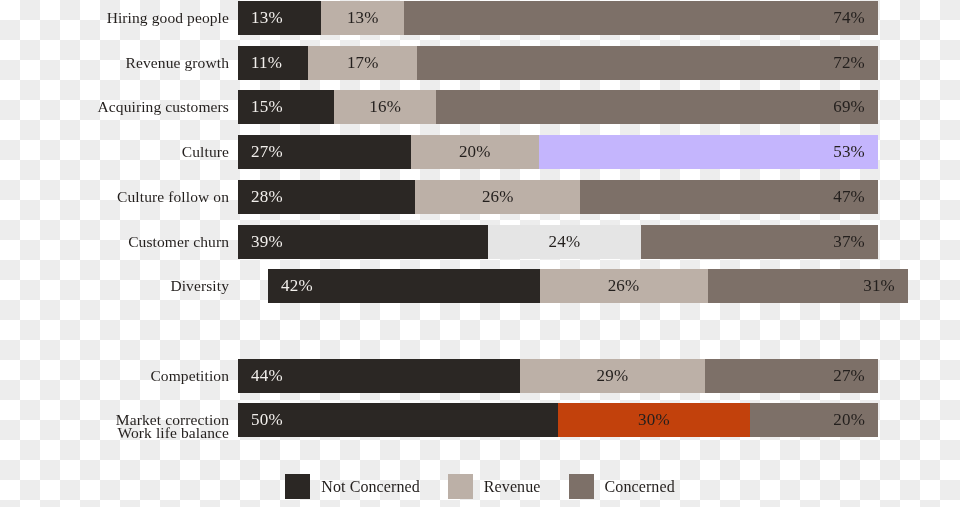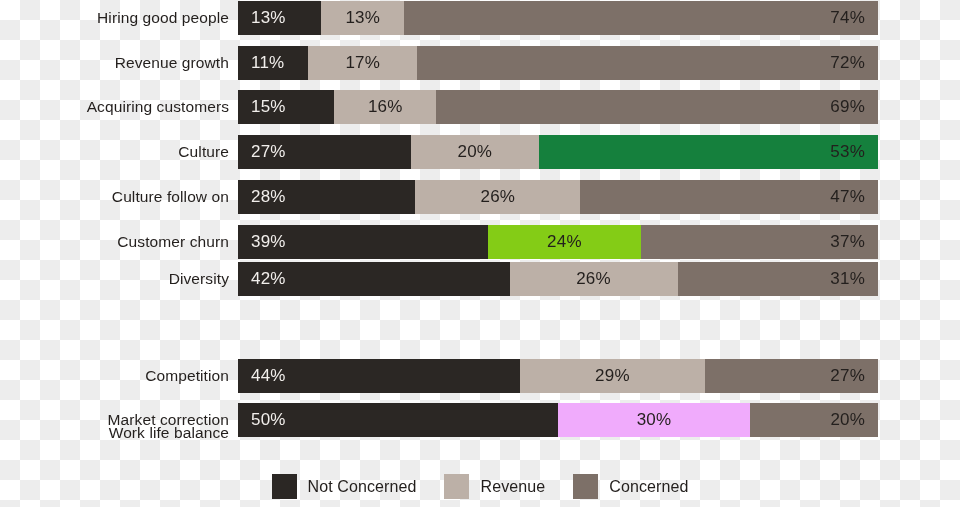--- a/index.html
+++ b/index.html
@@ -19,20 +19,21 @@
       linear-gradient(45deg, #ededed 25%, transparent 25%, transparent 75%, #ededed 75%),
       linear-gradient(45deg, #ededed 25%, transparent 25%, transparent 75%, #ededed 75%);
     background-size: 40px 40px;
     background-position: 0 0, 20px 20px;
   }
 
   #chart-root {
     position: relative;
     width: 884px;
     height: 507px;
+    font-family: Liberation Serif, serif;
   }
 
   
   .plot {
     position: absolute;
     left: 0;
     top: 0;
     width: 960px;
     height: 448px;
   }
@@ -175,21 +176,21 @@
       </div>
       <div class="bar-row" style="top: 135.1px;">
         <div class="row-label">Culture</div>
         <div class="track">
           <div class="seg seg-not" style="width: 172.8px; background: rgb(43, 39, 36);">
             <span>27%</span>
           </div>
           <div class="seg seg-neutral" style="width: 128px; background: rgb(188, 176, 167);">
             <span>20%</span>
           </div>
-          <div class="seg seg-concerned" style="width: 339.2px; background: #15803d;">
+          <div class="seg seg-concerned" style="width: 339.2px; background: #c4b5fd;">
             <span>53%</span>
           </div>
         </div>
       </div>
       <div class="bar-row" style="top: 179.8px;">
         <div class="row-label">Culture follow on</div>
         <div class="track">
           <div class="seg seg-not" style="width: 177.426px; background: rgb(43, 39, 36);">
             <span>28%</span>
           </div>
@@ -200,29 +201,29 @@
             <span>47%</span>
           </div>
         </div>
       </div>
       <div class="bar-row" style="top: 224.5px;">
         <div class="row-label">Customer churn</div>
         <div class="track">
           <div class="seg seg-not" style="width: 249.6px; background: rgb(43, 39, 36);">
             <span>39%</span>
           </div>
-          <div class="seg seg-neutral" style="width: 153.6px; background: #84cc16;">
+          <div class="seg seg-neutral" style="width: 153.6px; background: #e5e5e5;">
             <span>24%</span>
           </div>
           <div class="seg seg-concerned" style="width: 236.8px; background: rgb(125, 112, 104);">
             <span>37%</span>
           </div>
         </div>
       </div>
-      <div class="bar-row" style="top: 262px;">
+      <div class="bar-row" style="top: 269px; gap: 30px;">
         <div class="row-label">Diversity</div>
         <div class="track">
           <div class="seg seg-not" style="width: 271.515px; background: rgb(43, 39, 36);">
             <span>42%</span>
           </div>
           <div class="seg seg-neutral" style="width: 168.081px; background: rgb(188, 176, 167);">
             <span>26%</span>
           </div>
           <div class="seg seg-concerned" style="width: 200.404px; background: rgb(125, 112, 104);">
             <span>31%</span>
@@ -256,21 +257,21 @@
             <span>27%</span>
           </div>
         </div>
       </div>
       <div class="bar-row" style="top: 403.3px;">
         <div class="row-label">Market correction</div>
         <div class="track">
           <div class="seg seg-not" style="width: 320px; background: rgb(43, 39, 36);">
             <span>50%</span>
           </div>
-          <div class="seg seg-neutral" style="width: 192px; background: #f0abfc;">
+          <div class="seg seg-neutral" style="width: 192px; background: #c2410c;">
             <span>30%</span>
           </div>
           <div class="seg seg-concerned" style="width: 128px; background: rgb(125, 112, 104);">
             <span>20%</span>
           </div>
         </div>
       </div>
     </div>
 
   <div class="legend" id="legend">

